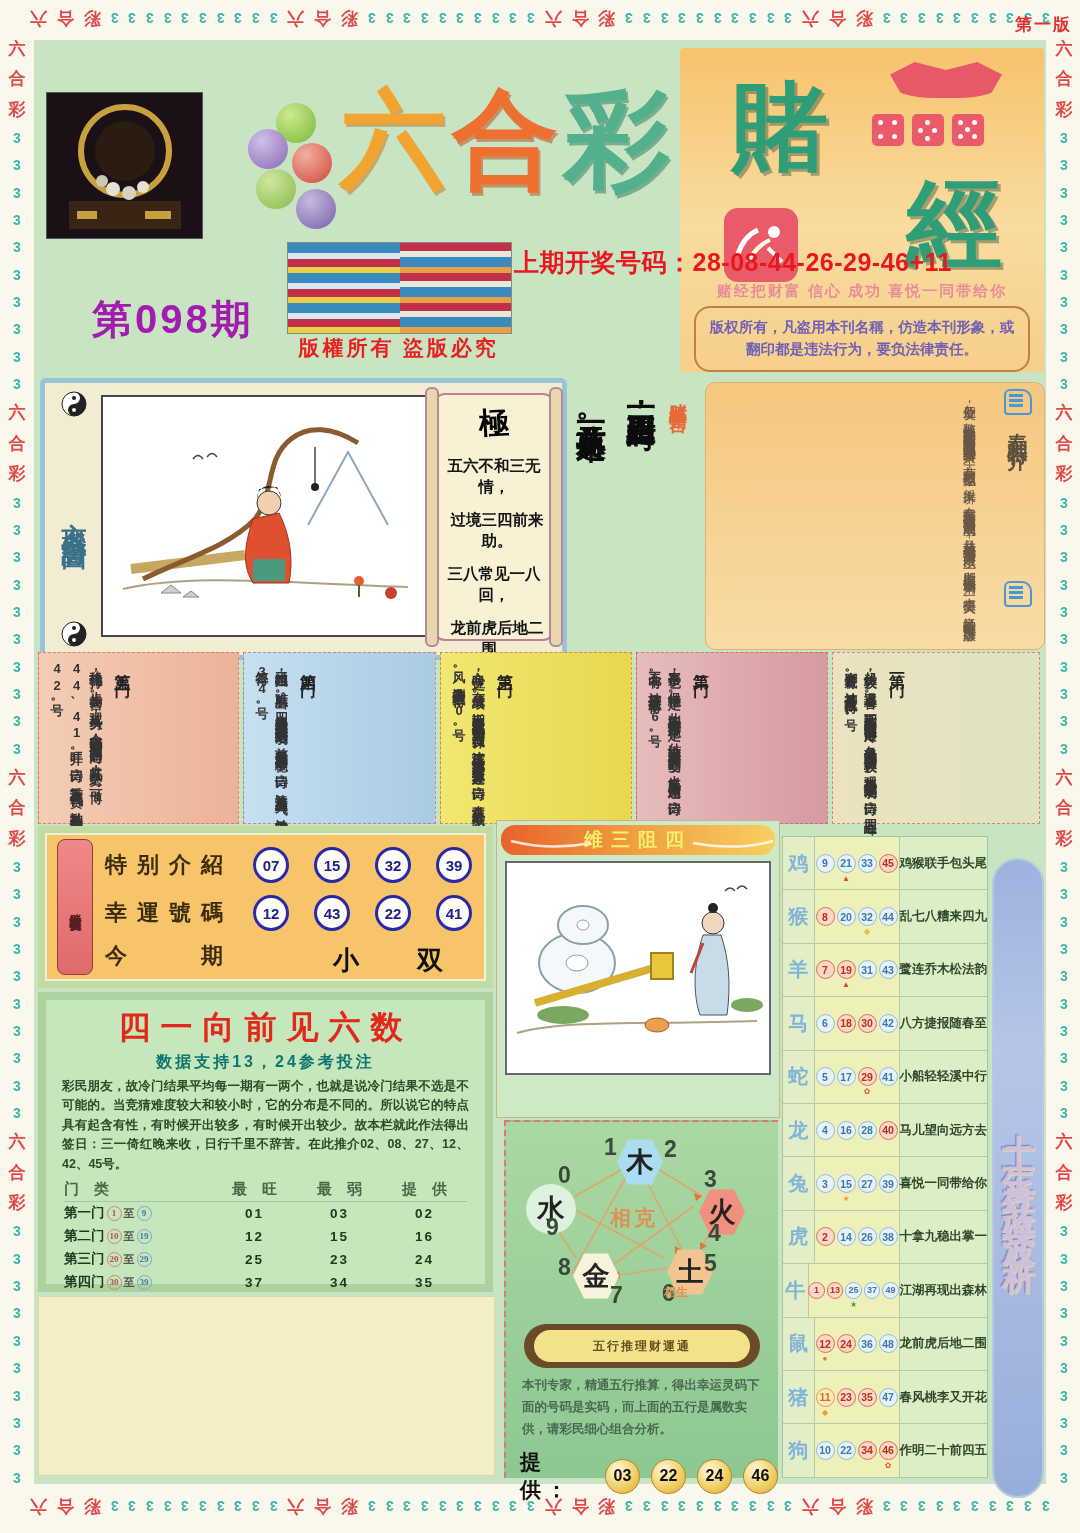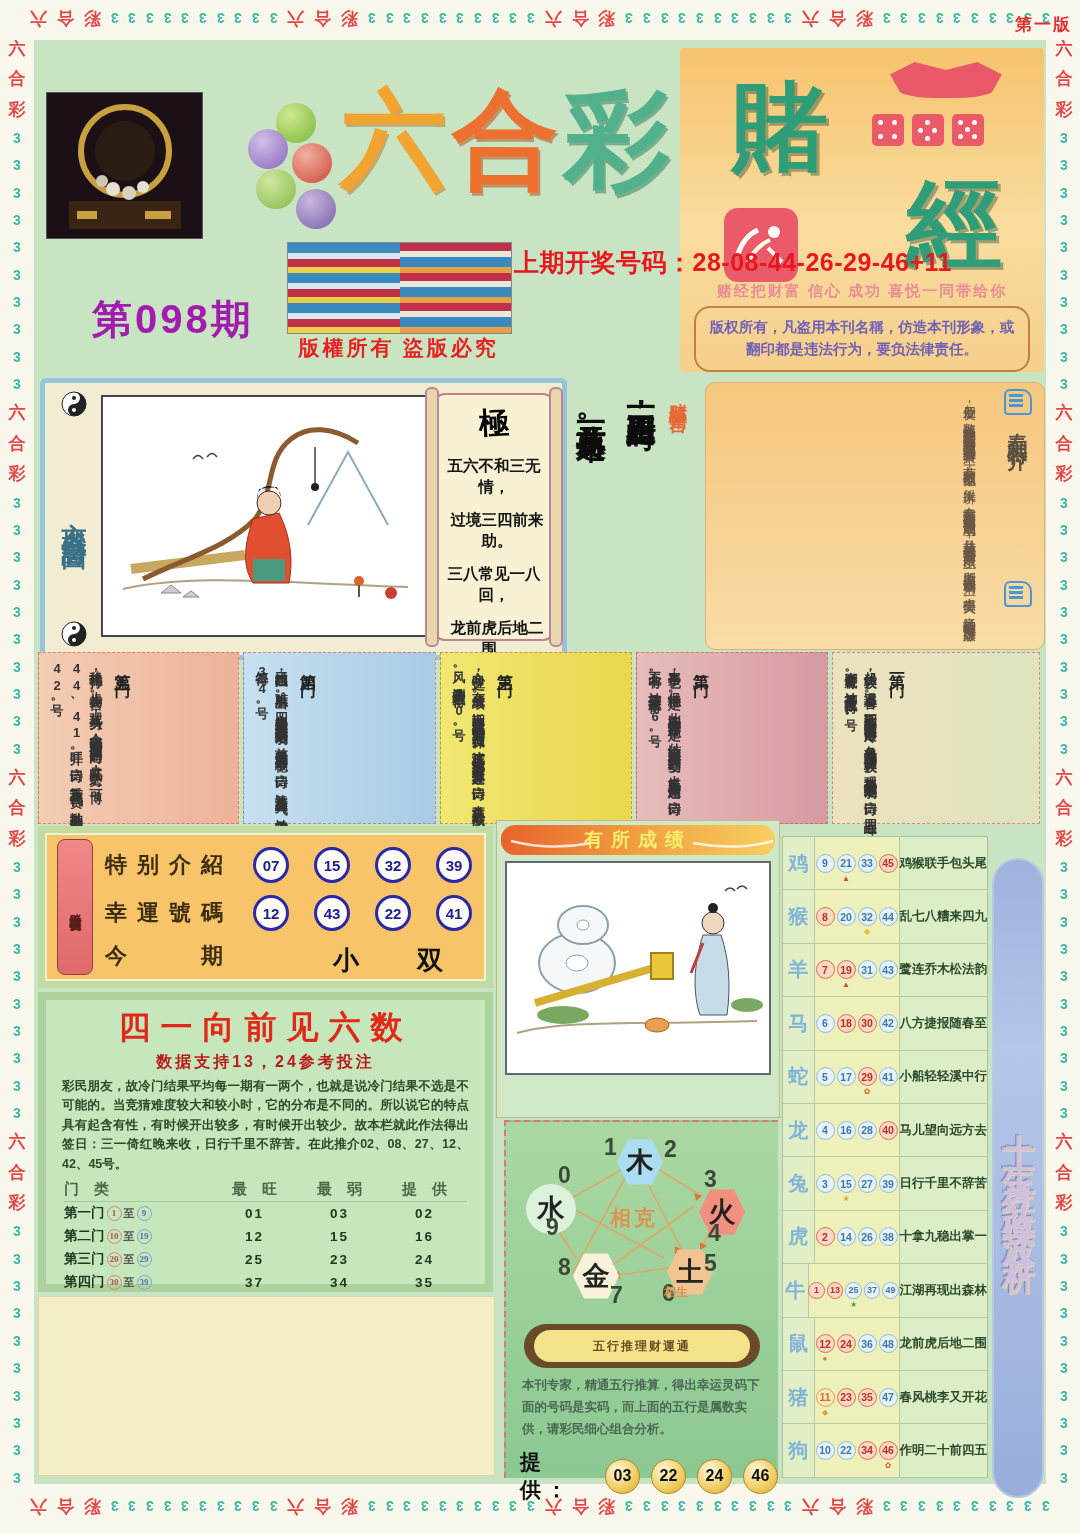--- a/index.html
+++ b/index.html
@@ -86,21 +86,21 @@
   #lucky-ribbon{position:absolute;left:12px;top:6px;width:34px;height:134px;background:linear-gradient(#f08888,#e06a6a);border:1px solid #904040;border-radius:8px;
     display:flex;align-items:center;justify-content:center;writing-mode:vertical-rl;text-orientation:upright;font-size:12px;font-weight:900;color:#5a2020;letter-spacing:1px;}
   .lucky-row{position:absolute;left:60px;display:flex;align-items:center;}
   .lucky-label{width:148px;font-size:22px;font-weight:800;color:#3c2c10;font-family:"Liberation Serif","DejaVu Serif",serif;letter-spacing:10px;white-space:nowrap;}
   .lc{width:36px;height:36px;border-radius:50%;background:#fdfdf5;border:3px solid #2828a8;color:#202090;font-weight:900;font-size:15px;
       display:flex;align-items:center;justify-content:center;margin-right:25px;box-sizing:border-box;}
   .lval{position:absolute;font-size:26px;font-weight:900;color:#111;}
   
   #forecast{left:38px;top:992px;width:455px;height:300px;background:#c6e6bc;border:8px solid #aed29e;box-sizing:border-box;}
   #fc-title{text-align:center;margin-top:6px;font-size:32px;font-weight:900;color:#e22818;letter-spacing:10px;font-family:"Liberation Serif","DejaVu Serif",serif;}
-  #fc-sub{text-align:center;margin-top:2px;font-size:16px;font-weight:900;color:#b91c1c;letter-spacing:3px;}
+  #fc-sub{text-align:center;margin-top:2px;font-size:16px;font-weight:900;color:#0f766e;letter-spacing:3px;}
   #fc-body{margin:4px 16px 0 16px;font-size:12.5px;font-weight:700;color:#2a4a28;line-height:1.55;text-align:justify;}
   #fc-table{margin:6px 18px 0 18px;}
   .fhead{display:flex;font-size:15px;font-weight:800;color:#4a6848;font-family:"Liberation Serif","DejaVu Serif",serif;border-bottom:1px solid rgba(120,150,110,.4);padding-bottom:2px;}
   .fh0{width:148px;} .fh{width:85px;text-align:center;}
   .frow{display:flex;align-items:center;height:23px;font-size:13.5px;font-weight:800;color:#203820;}
   .fdoor{width:148px;display:flex;align-items:center;font-family:"Liberation Serif","DejaVu Serif",serif;}
   .fbadge{display:inline-flex;align-items:center;justify-content:center;width:15px;height:15px;border-radius:50%;font-size:9px;margin:0 2px;box-sizing:border-box;}
   .fbadge.from{border:1.5px solid #d88080;color:#b05050;}
   .fbadge.to{border:1.5px solid #80a0d8;color:#5070b0;}
   .fzhi{font-size:11px;color:#555;}
@@ -641,21 +641,21 @@
   </div>
 
   <div id="empty-box" class="abs"></div>
 
   <div id="lastpic" class="abs">
     <div id="lp-header">
       <svg width="270" height="22">
         <path d="M4 12 q40 10 80 2" stroke="#fff" stroke-width="2.5" fill="none" opacity=".8"></path>
         <path d="M186 14 q44 8 80 -2" stroke="#fff" stroke-width="2.5" fill="none" opacity=".8"></path>
       </svg>
-      <span style="position:relative;z-index:2;">有所成绩</span>
+      <span style="position:relative;z-index:2;">维三阻四</span>
     </div>
     <div id="lp-pic">
       <svg width="260" height="206" viewBox="0 0 260 206">
         <path d="M10 170 C60 156 140 162 250 158" stroke="#b0a080" stroke-width="2" fill="none"></path>
         <ellipse cx="70" cy="100" rx="38" ry="30" fill="#f4f8fa" stroke="#8aa0a8" stroke-width="2"></ellipse>
         <ellipse cx="76" cy="62" rx="25" ry="19" fill="#f4f8fa" stroke="#8aa0a8" stroke-width="2"></ellipse>
         <ellipse cx="70" cy="100" rx="11" ry="8" fill="#fff" stroke="#8aa0a8"></ellipse>
         <ellipse cx="76" cy="62" rx="6" ry="5" fill="#fff" stroke="#8aa0a8"></ellipse>
         <line x1="28" y1="140" x2="150" y2="104" stroke="#d8b030" stroke-width="8"></line>
         <rect x="144" y="90" width="22" height="26" fill="#e8c838" stroke="#a08020" stroke-width="2"></rect>
@@ -853,21 +853,21 @@
             <span class="zc blue">15</span>
             <span class="zmark" style="color: rgb(232, 160, 48);">★</span>
           </span>
           <span class="zcw">
             <span class="zc blue">27</span>
           </span>
           <span class="zcw">
             <span class="zc blue">39</span>
           </span>
         </div>
-        <div class="zphrase">日行千里不辞苦</div>
+        <div class="zphrase">喜悦一同带给你</div>
       </div>
       <div class="zrow">
         <div class="zicon">虎</div>
         <div class="znums">
           <span class="zcw">
             <span class="zc red">2</span>
           </span>
           <span class="zcw">
             <span class="zc blue">14</span>
           </span>

